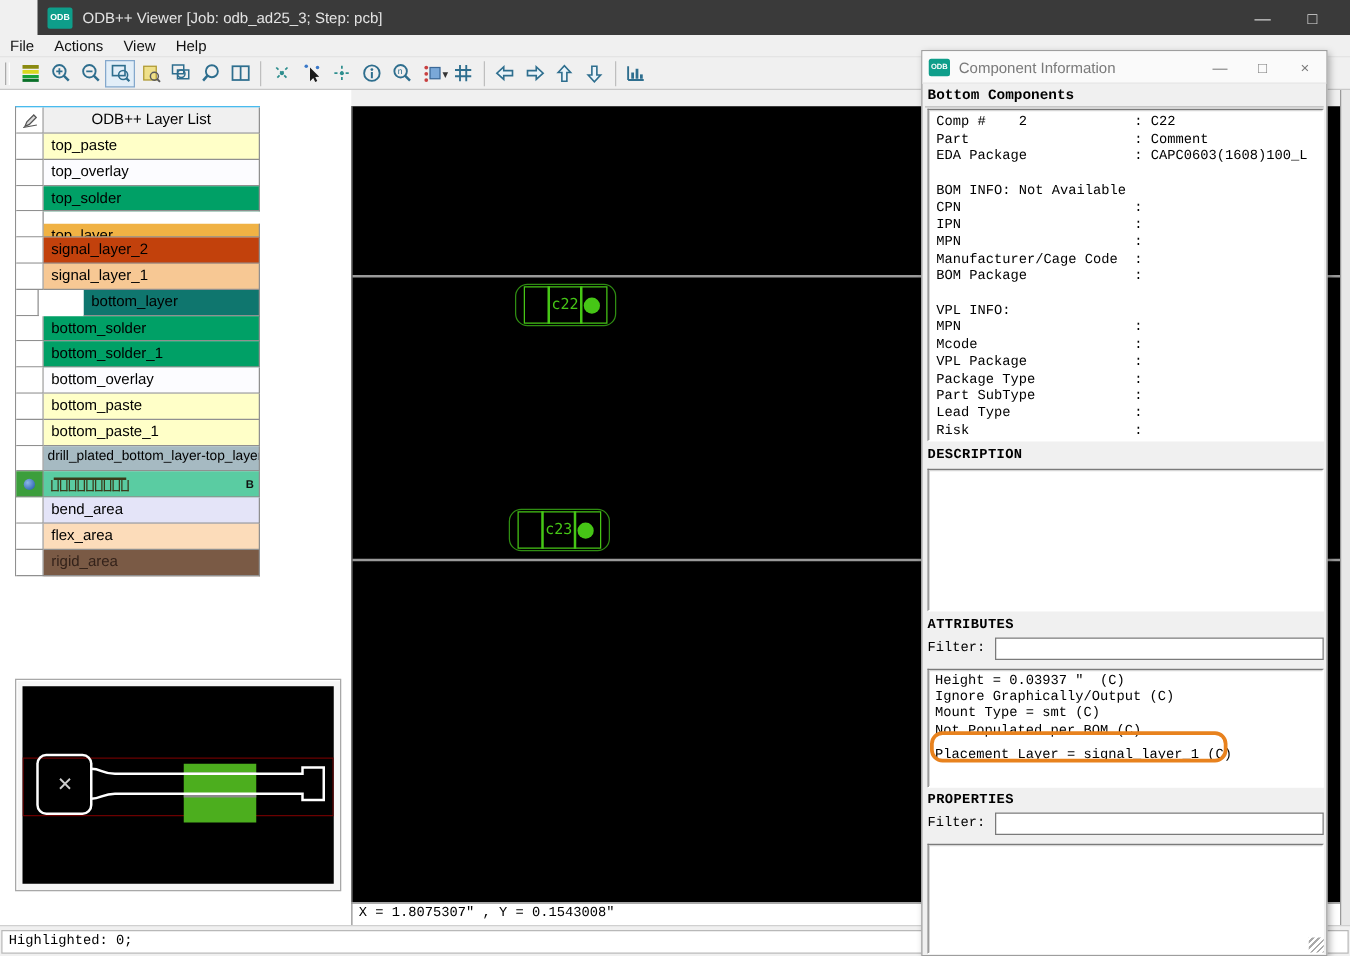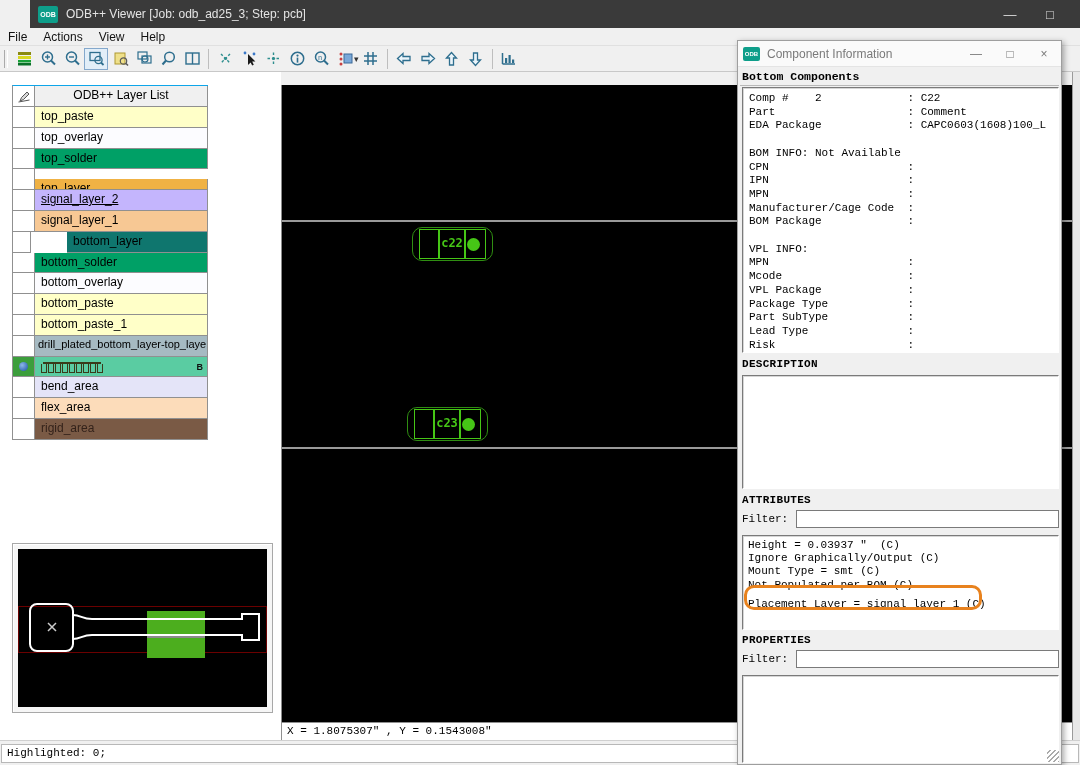--- a/index.html
+++ b/index.html
@@ -49,21 +49,21 @@
   .combo .bar { width:58px; height:0; border-top:2px solid #3A3A1A; position:absolute; left:8px; top:5px; }
   .tooth { width:6px; height:9px; border:1.5px solid #3A3A1A; border-top:none; margin-right:1px; margin-top:3px; }
   .lbadge { position:absolute; right:4px; top:5px; font-size:9px; font-weight:bold; color:#111; }
 
   .preview { position:absolute; left:12px; top:471px; width:261px; height:170px;
              background:#F6F6F6; border:1px solid #A8A8A8; box-shadow:inset 1px 1px 0 #FFF; padding:5px; }
   .preview svg { background:#000; display:block; }
 
   
   .canvas { position:absolute; left:281px; top:85px; width:791px; height:637px;
-            background:#000; border-left:1px solid #8A8A8A;font-weight:bold; }
+            background:#000; border-left:1px solid #8A8A8A; }
   .hline { position:absolute; left:0; width:791px; height:2px; background:#9A9A9A; }
   .comp { position:absolute; width:81px; height:34px; }
   .comp .outer { position:absolute; inset:0; border:1.5px solid #2F8D12; border-radius:10px; }
   .comp .inner { position:absolute; left:7px; right:7px; top:2px; bottom:2px; border:1.5px solid #46C616; }
   .comp .dv { position:absolute; top:2px; bottom:2px; width:1.5px; background:#46C616; }
   .comp .dot { position:absolute; width:13px; height:13px; border-radius:50%; background:#46C616; top:10.5px; }
   .comp .label { position:absolute; top:9px; left:26px; width:28px; text-align:center;
                  font-family:"DejaVu Sans Mono", monospace; font-size:12px; color:#46C616; }
   .coordbar { position:absolute; left:281px; top:722px; width:791px; height:18px;
               background:#FFF; border-top:1px solid #909090; border-left:1px solid #909090;
@@ -297,33 +297,37 @@
       <div class="lrow">
           <div class="lcell-left"></div>
           <div class="lcell-name" style="background: rgb(0, 160, 102);">top_solder</div>
         </div>
       <div class="lrow">
           <div class="lcell-left"></div>
           <div class="lcell-name" style="background: rgb(240, 178, 68); margin-top: 10px;">top_layer</div>
         </div>
       <div class="lrow">
           <div class="lcell-left"></div>
-          <div class="lcell-name" style="background: #c4b5fd; text-decoration: underline;">signal_layer_2</div>
+          <div class="lcell-name" style="background: #c2410c;">signal_layer_2</div>
         </div>
       <div class="lrow">
           <div class="lcell-left"></div>
           <div class="lcell-name" style="background: rgb(247, 200, 148);">signal_layer_1</div>
         </div>
       <div class="lrow">
           <div class="lcell-left"></div>
           <div class="lcell-name" style="background: #0f766e; margin-left: 36px;">bottom_layer</div>
         </div>
       <div class="lrow">
           <div class="lcell-left"></div>
           <div class="lcell-name" style="background: rgb(0, 160, 102);">bottom_solder</div>
+        </div>
+      <div class="lrow">
+          <div class="lcell-left"></div>
+          <div class="lcell-name" style="background: rgb(0, 160, 102);">bottom_solder_1</div>
         </div>
       <div class="lrow">
           <div class="lcell-left"></div>
           <div class="lcell-name" style="background: rgb(252, 252, 255);">bottom_overlay</div>
         </div>
       <div class="lrow">
           <div class="lcell-left"></div>
           <div class="lcell-name" style="background: rgb(255, 255, 200);">bottom_paste</div>
         </div>
       <div class="lrow">

